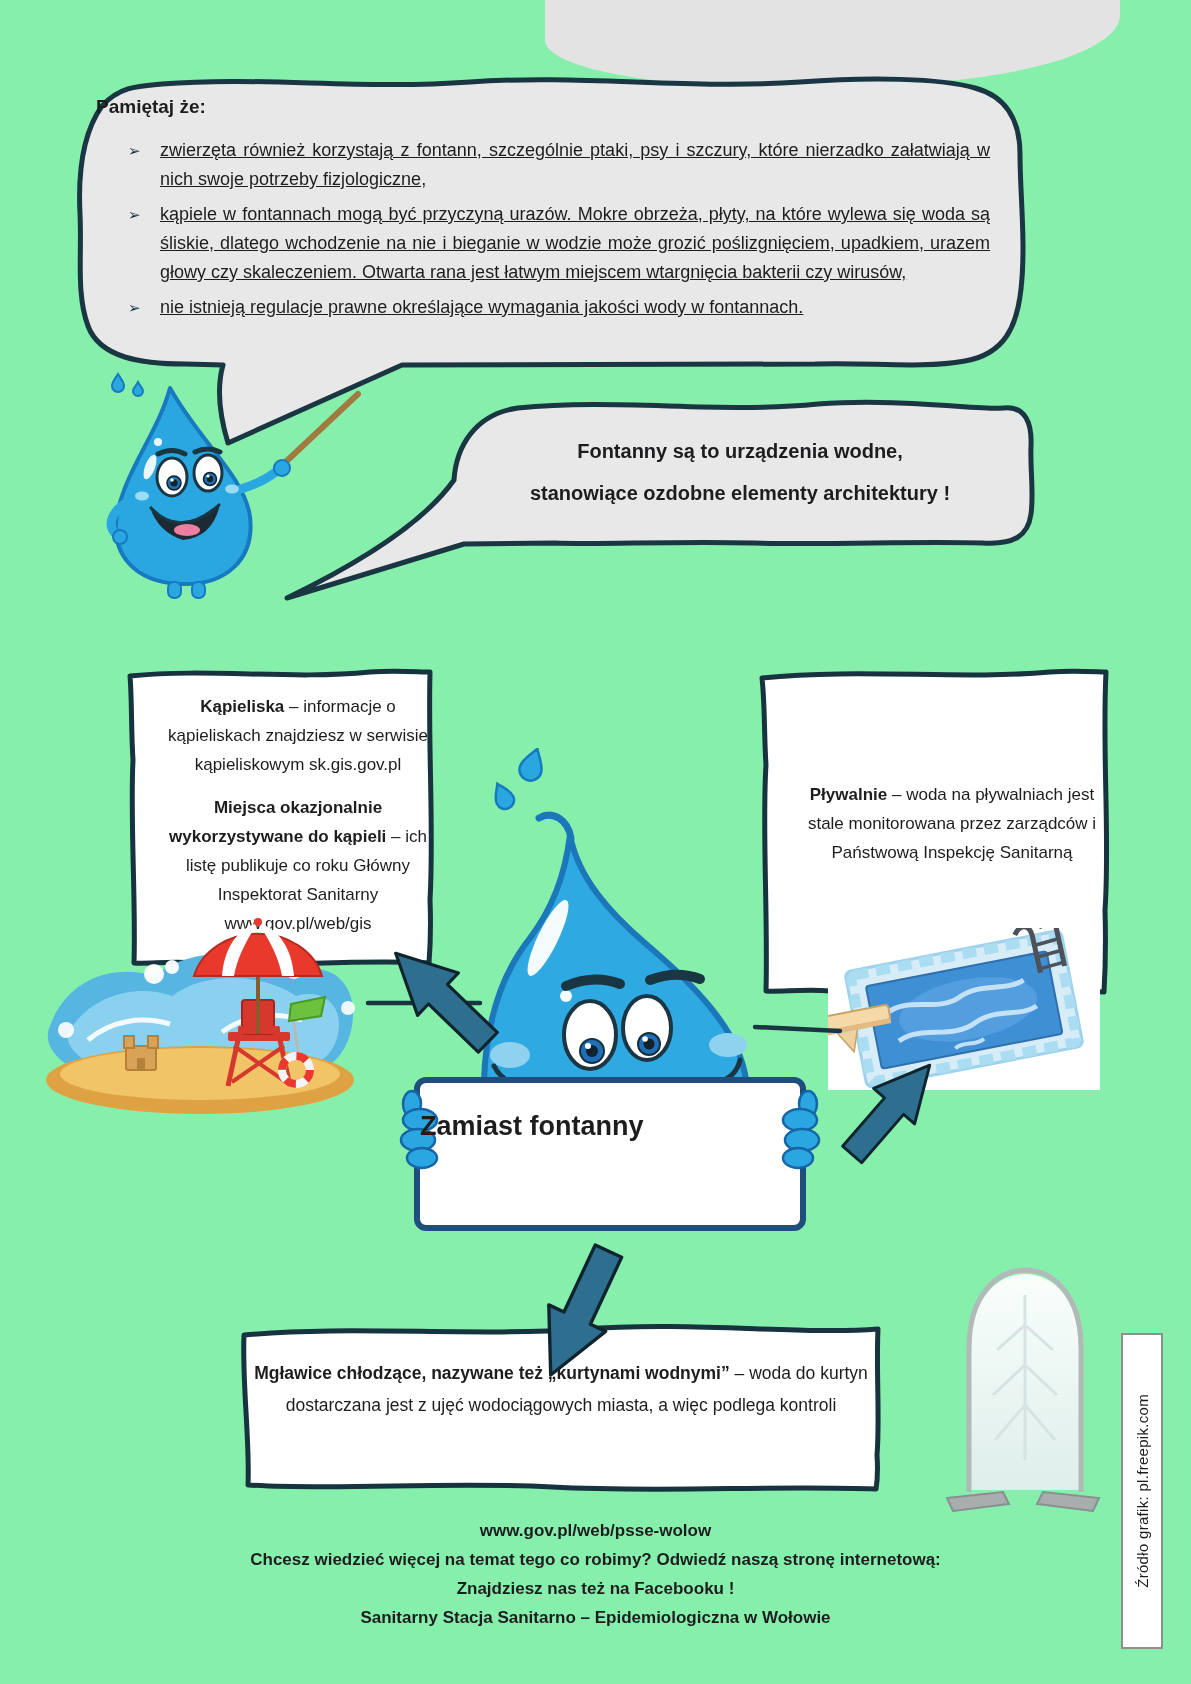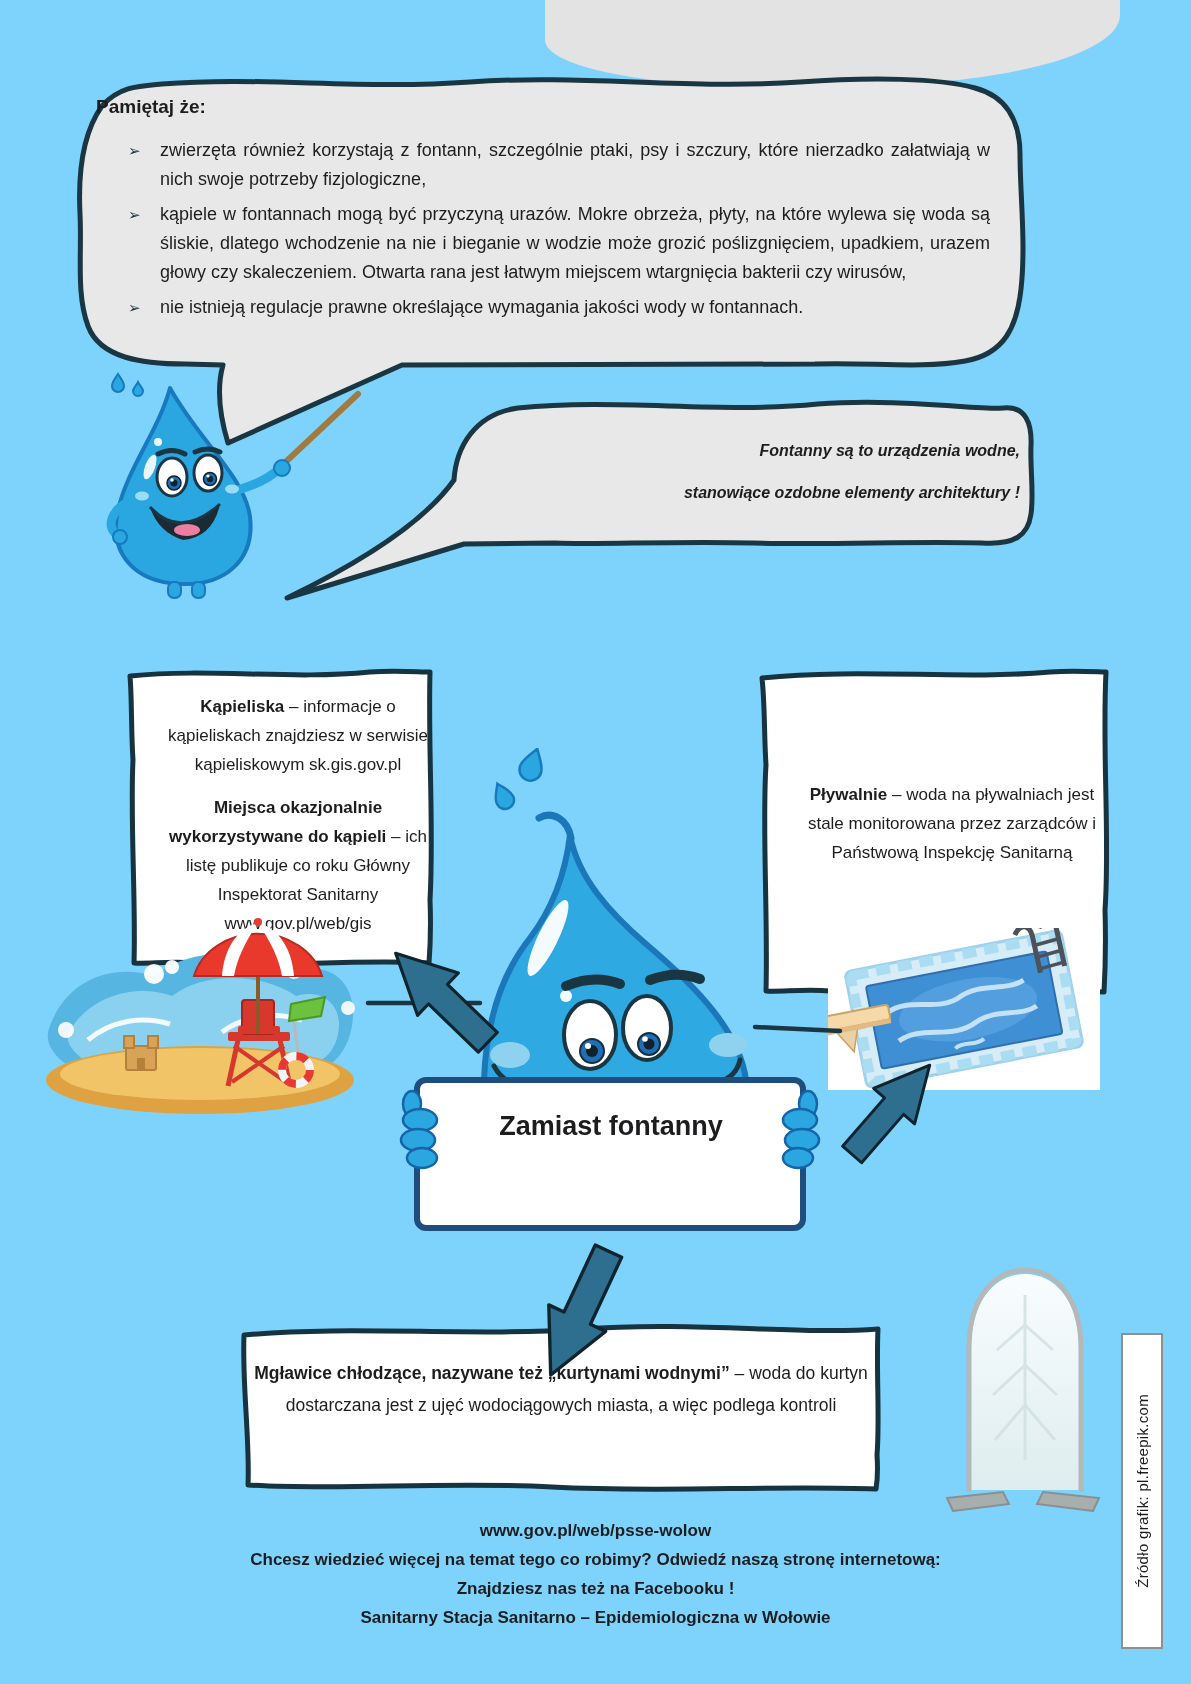--- a/index.html
+++ b/index.html
@@ -1,31 +1,31 @@
 <!DOCTYPE html>
 <html><head>
 <meta charset="utf-8">
 <style>
   html,body{margin:0;padding:0;background:#fff;}
   body{font-family:"Liberation Sans",sans-serif;color:#1d1d1f;}
-  .page{position:relative;width:1191px;height:1684px;background:#7dd3fc;overflow:hidden;}
+  .page{position:relative;width:1191px;height:1684px;background:#86efac;overflow:hidden;}
   .abs{position:absolute;}
   svg.bg{position:absolute;left:0;top:0;width:100%;height:100%;}
   .bubble-content{position:absolute;left:26px;top:22px;width:912px;}
   .bubble-title{font-weight:700;font-size:19px;}
   .bullets{margin-top:18px;padding-left:32px;}
   .bullet{display:flex;}
   .bullet + .bullet{margin-top:6px;}
   .marker{width:32px;flex:none;font-size:15px;line-height:29px;color:#16333f;}
-  .btext{flex:1;font-size:18px;line-height:29px;text-align:justify;max-width:830px;}
-  .fountain-text{font-size:16px;font-weight:700;line-height:42px;text-align:right;font-style:italic;}
+  .btext{flex:1;font-size:18px;line-height:29px;text-align:justify;max-width:830px;text-decoration:underline;}
+  .fountain-text{font-size:20px;font-weight:700;line-height:42px;text-align:center;}
   .box-text{font-size:17px;line-height:29px;text-align:center;}
   .box-text p{margin:0;padding-left:36px;}
   .box-text p + p{margin-top:14px;}
-  .sign-text{font-size:27px;font-weight:700;line-height:48px;text-align:center;}
+  .sign-text{font-size:27px;font-weight:700;line-height:48px;text-align:left;}
   .mist-text{font-size:17.5px;line-height:32px;text-align:center;}
   .footer{font-size:17px;font-weight:700;line-height:29px;text-align:center;}
   .credit{border:2px solid #8f8f8f;background:#fff;display:flex;align-items:center;justify-content:center;}
   .credit span{writing-mode:vertical-rl;transform:rotate(180deg);font-size:15px;letter-spacing:.3px;white-space:nowrap;}
   b{font-weight:700;}
 </style>
 </head>
 <body>
 
 <div class="page">

